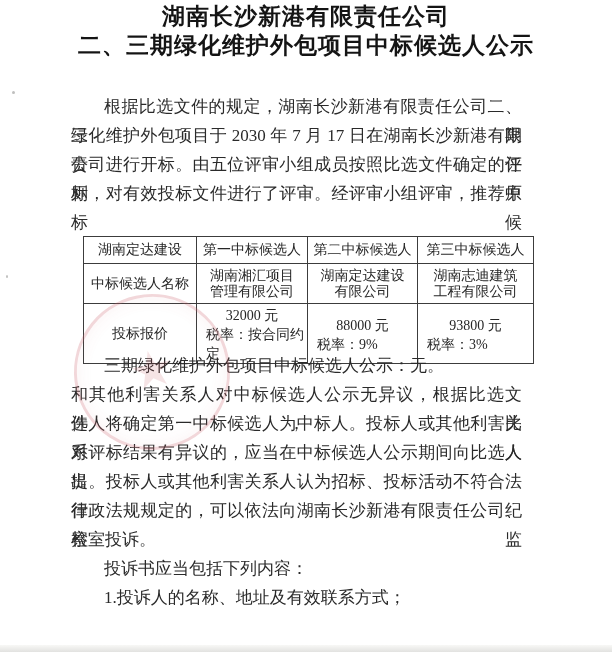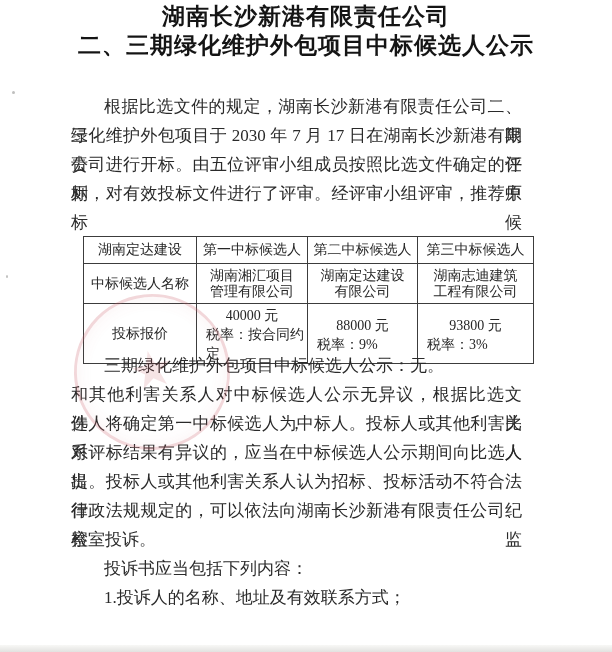--- a/index.html
+++ b/index.html
@@ -102,21 +102,21 @@
       <td class="cell-name">湖南湘汇项目
 管理有限公司</td>
       <td class="cell-name">湖南定达建设
 有限公司</td>
       <td class="cell-name">湖南志迪建筑
 工程有限公司</td>
     </tr>
     <tr class="row-price">
       <td>投标报价</td>
       <td>
-        <div class="price-amount">40000 元</div>
+        <div class="price-amount">32000 元</div>
         <div class="price-tax">税率：按合同约定</div>
       </td>
       <td>
         <div class="price-amount">88000 元</div>
         <div class="price-tax">税率：9%</div>
       </td>
       <td>
         <div class="price-amount">93800 元</div>
         <div class="price-tax">税率：3%</div>
       </td>

